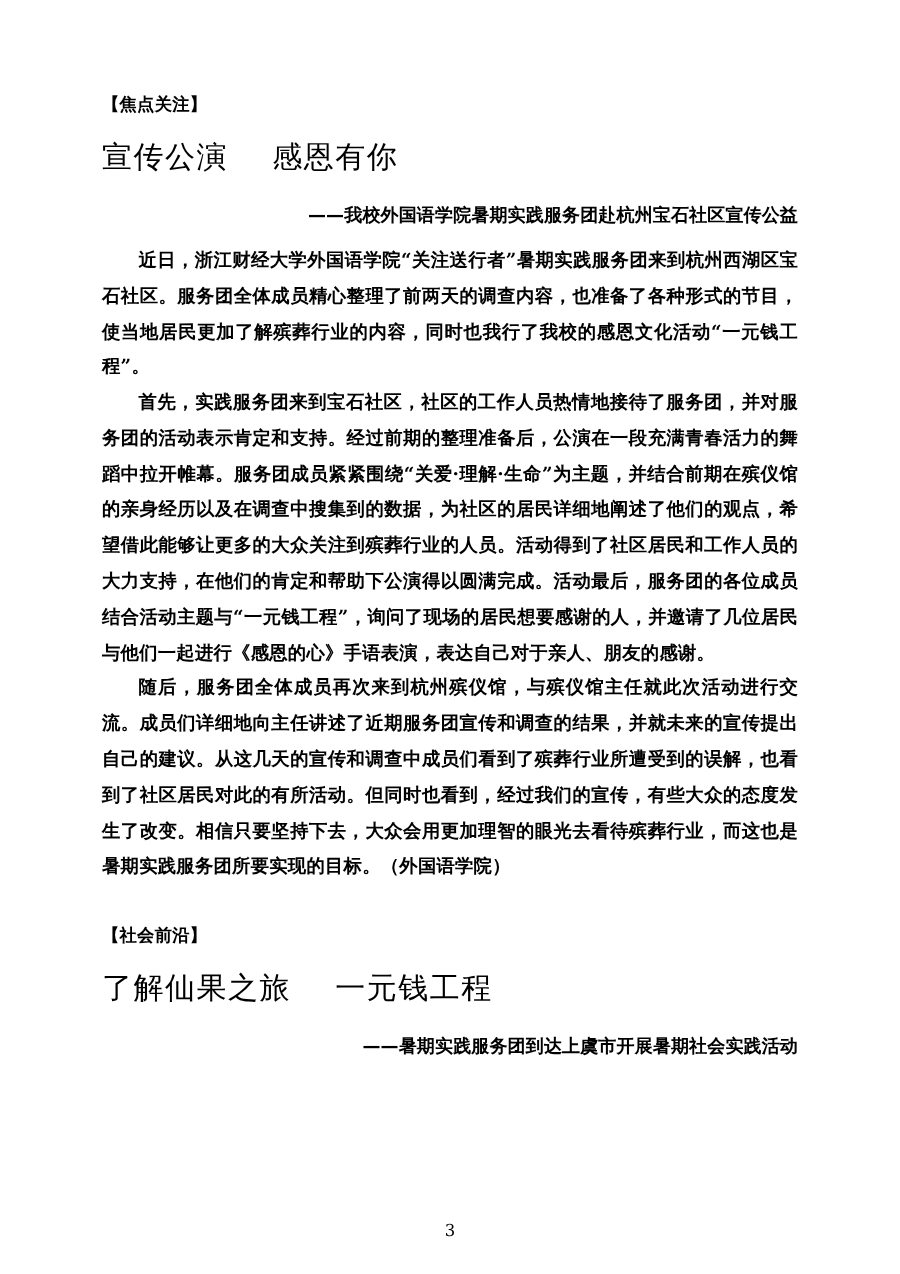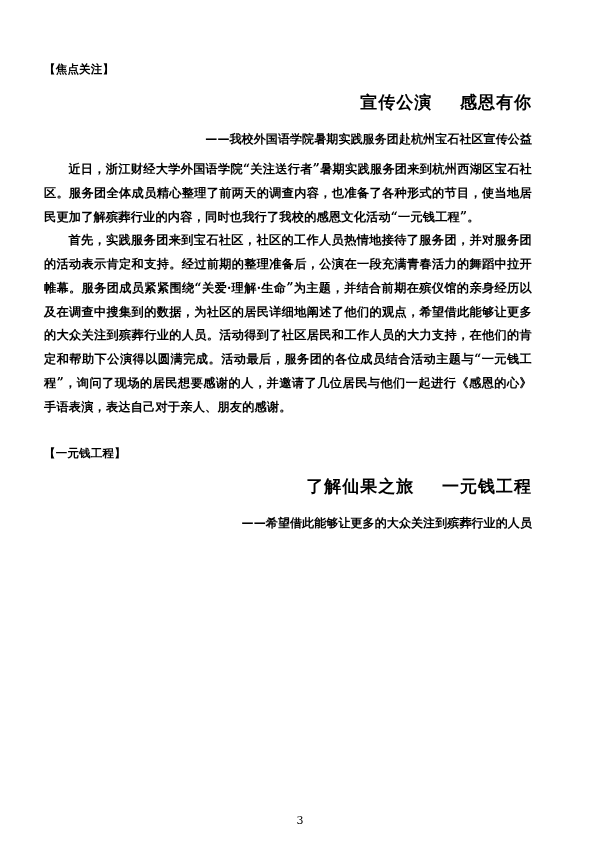--- a/index.html
+++ b/index.html
@@ -12,33 +12,33 @@
     background: #ffffff;
     font-family: "DejaVu Serif", "Liberation Serif", serif;
     color: #000000;
     overflow: hidden;
   }
   .page {
     position: relative;
     width: 600px;
     height: 849px;
     box-sizing: border-box;
-    padding: 62px 68px 40px 44px;
+    padding: 62px 68px 40px 68px;
   }
   .section-tag {
     font-size: 11.5px;
     font-family: "DejaVu Sans", "Liberation Sans", sans-serif;
     font-weight: bold;
     letter-spacing: 0.2px;
     margin: 0 0 14px 0;
   }
   .article-title {
-    text-align: right;
-    font-size: 17px;
-    font-weight: bold;
+    text-align: left;
+    font-size: 20px;
+    font-weight: normal;
     font-family: "DejaVu Sans", "Liberation Sans", sans-serif;
     letter-spacing: 1px;
     margin: 0 0 10px 0;
     white-space: pre;
   }
   .article-subtitle {
     text-align: right;
     font-size: 12px;
     font-weight: bold;
     font-family: "DejaVu Sans", "Liberation Sans", sans-serif;
@@ -71,21 +71,22 @@
 </head>
 <body>
 
 <div class="page">
 
   <div class="section-tag">【焦点关注】</div>
   <div class="article-title">宣传公演    感恩有你</div>
   <div class="article-subtitle">——我校外国语学院暑期实践服务团赴杭州宝石社区宣传公益</div>
   <p class="para">近日，浙江财经大学外国语学院“关注送行者”暑期实践服务团来到杭州西湖区宝石社区。服务团全体成员精心整理了前两天的调查内容，也准备了各种形式的节目，使当地居民更加了解殡葬行业的内容，同时也我行了我校的感恩文化活动“一元钱工程”。</p>
   <p class="para">首先，实践服务团来到宝石社区，社区的工作人员热情地接待了服务团，并对服务团的活动表示肯定和支持。经过前期的整理准备后，公演在一段充满青春活力的舞蹈中拉开帷幕。服务团成员紧紧围绕“关爱·理解·生命”为主题，并结合前期在殡仪馆的亲身经历以及在调查中搜集到的数据，为社区的居民详细地阐述了他们的观点，希望借此能够让更多的大众关注到殡葬行业的人员。活动得到了社区居民和工作人员的大力支持，在他们的肯定和帮助下公演得以圆满完成。活动最后，服务团的各位成员结合活动主题与“一元钱工程”，询问了现场的居民想要感谢的人，并邀请了几位居民与他们一起进行《感恩的心》手语表演，表达自己对于亲人、朋友的感谢。</p>
+  <p class="para">随后，服务团全体成员再次来到杭州殡仪馆，与殡仪馆主任就此次活动进行交流。成员们详细地向主任讲述了近期服务团宣传和调查的结果，并就未来的宣传提出自己的建议。从这几天的宣传和调查中成员们看到了殡葬行业所遭受到的误解，也看到了社区居民对此的有所活动。但同时也看到，经过我们的宣传，有些大众的态度发生了改变。相信只要坚持下去，大众会用更加理智的眼光去看待殡葬行业，而这也是暑期实践服务团所要实现的目标。（外国语学院）</p>
 
   <div class="section-gap"></div>
 
-  <div class="section-tag">【一元钱工程】</div>
+  <div class="section-tag">【社会前沿】</div>
   <div class="article-title">了解仙果之旅    一元钱工程</div>
-  <div class="article-subtitle">——希望借此能够让更多的大众关注到殡葬行业的人员</div>
+  <div class="article-subtitle">——暑期实践服务团到达上虞市开展暑期社会实践活动</div>
 
   <div class="page-number">3</div>
 </div>
 
 </body></html>

